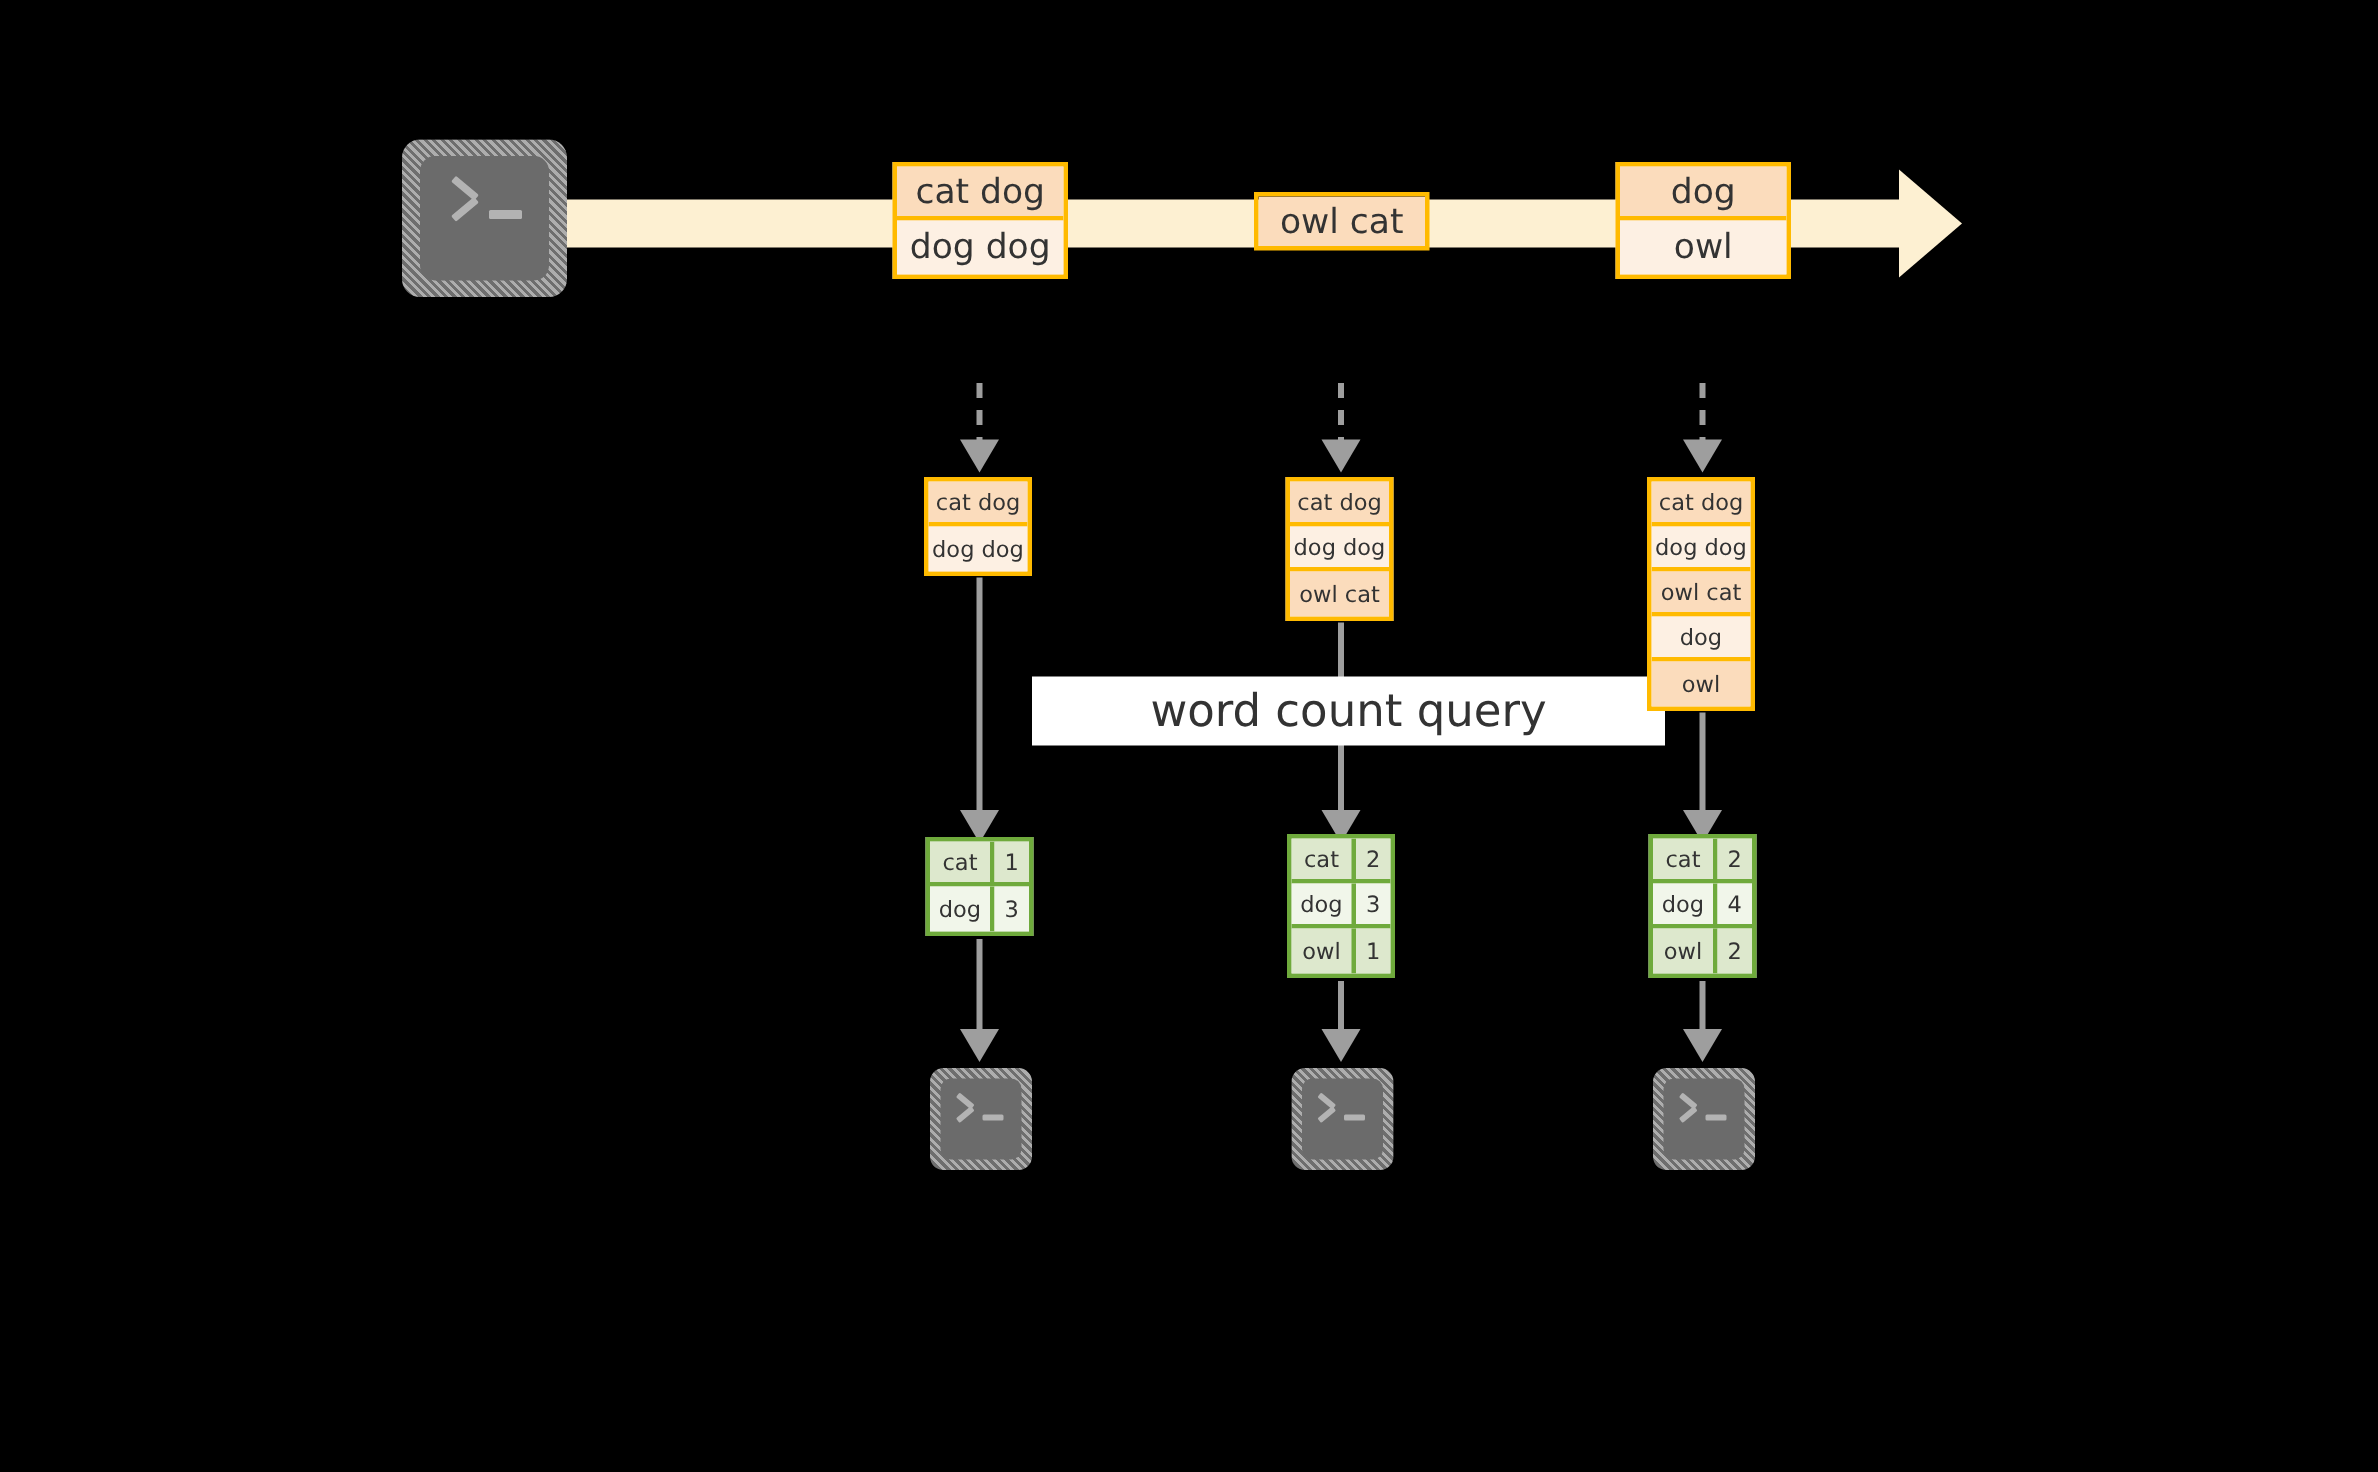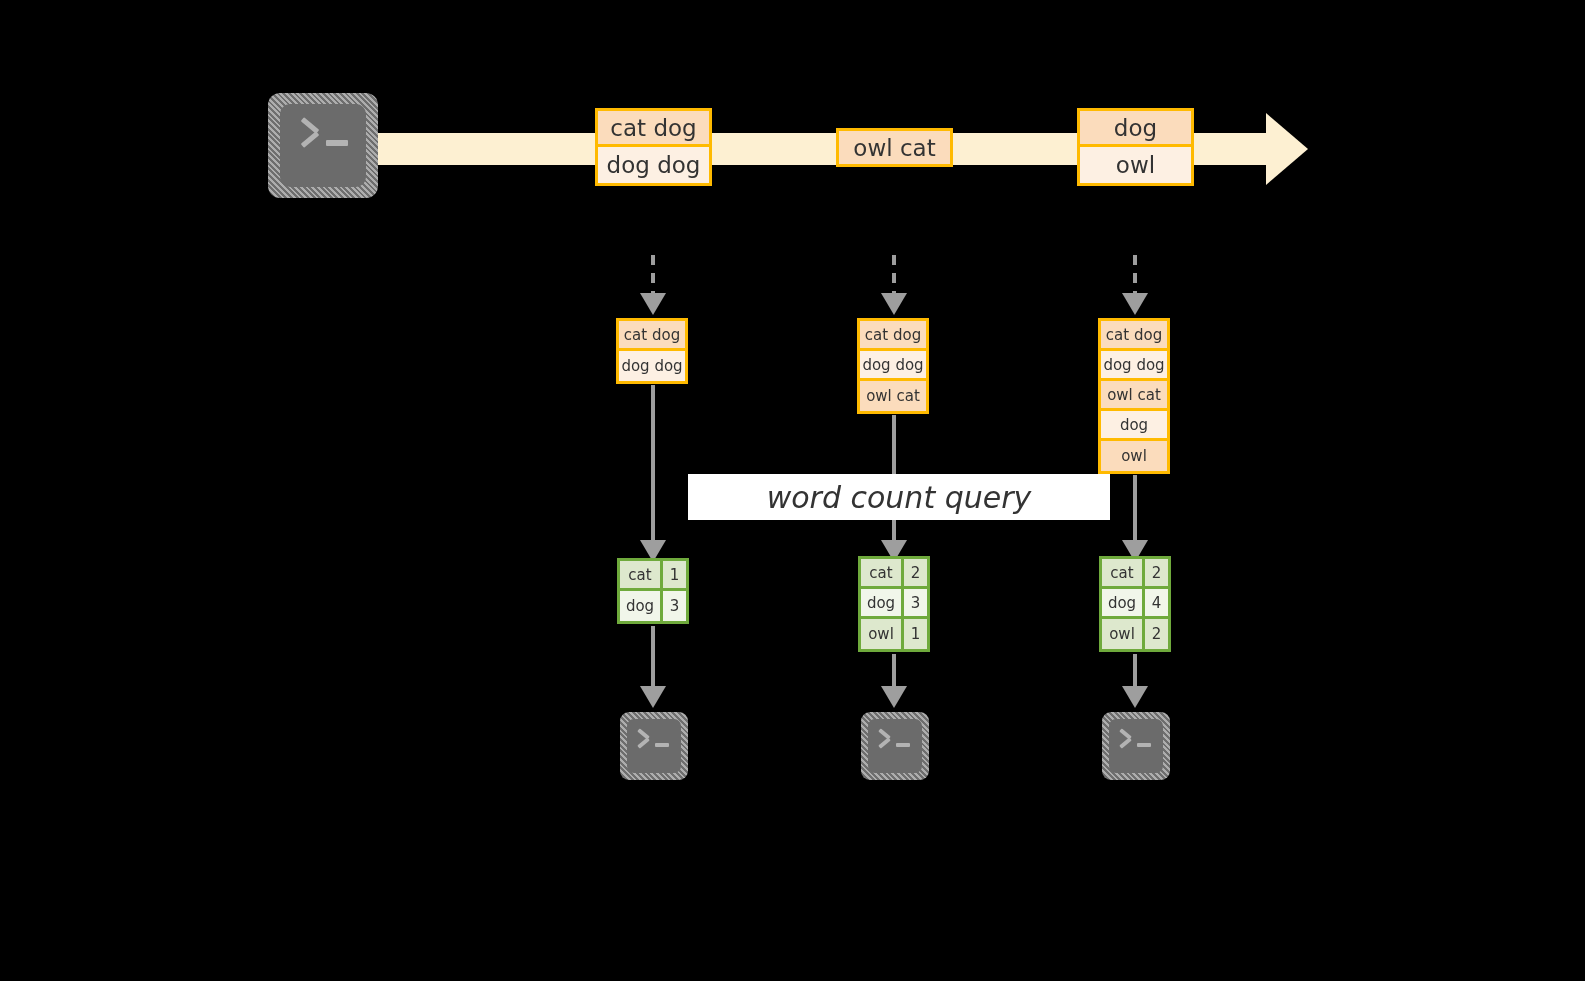--- a/index.html
+++ b/index.html
@@ -198,21 +198,21 @@
 
   <div class="gline" style="left:651px; top:385px; height:162px;"></div>
   <div class="ghead" style="left:640px; top:540px;"></div>
 
   <div class="gline" style="left:892px; top:415px; height:132px;"></div>
   <div class="ghead" style="left:881px; top:540px;"></div>
 
   <div class="gline" style="left:1133px; top:475px; height:72px;"></div>
   <div class="ghead" style="left:1122px; top:540px;"></div>
 
-  <div class="banner" style="left:688px; top:474px; width:422px; height:46px;font-style:italic;">
+  <div class="banner" style="left:688px; top:451px; width:422px; height:46px;">
     <div class="txt">word count query</div>
   </div>
 
   <div class="rec small" style="left:616px; top:318px; width:72px; height:66px;">
     <div class="cell dark">cat dog</div>
     <div class="cell light">dog dog</div>
   </div>
 
   <div class="rec small" style="left:857px; top:318px; width:72px; height:96px;">
     <div class="cell dark">cat dog</div>

